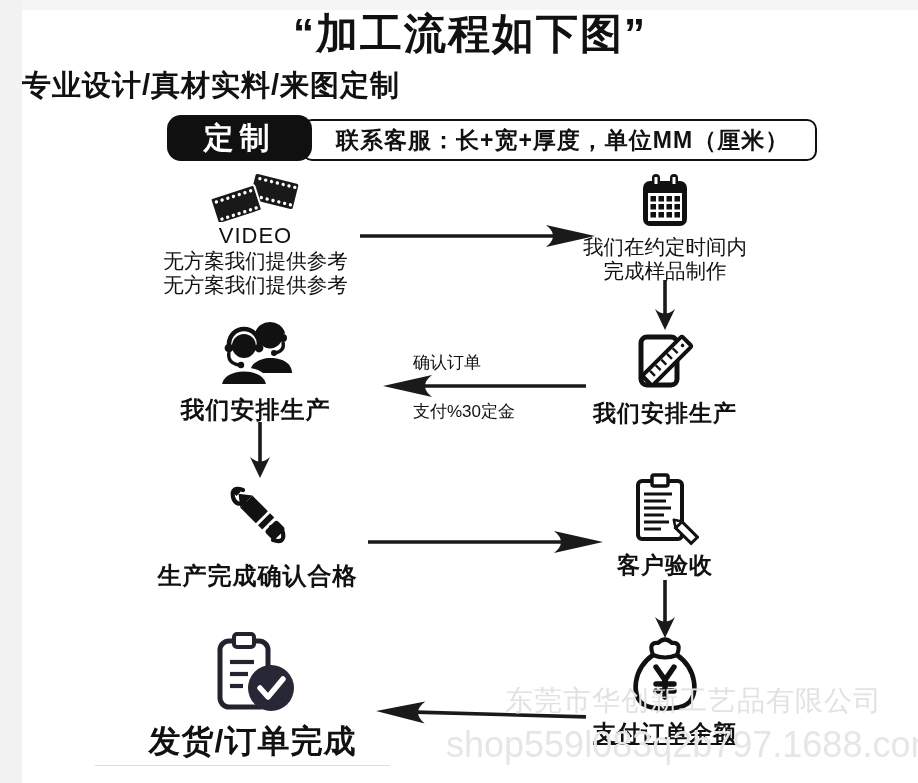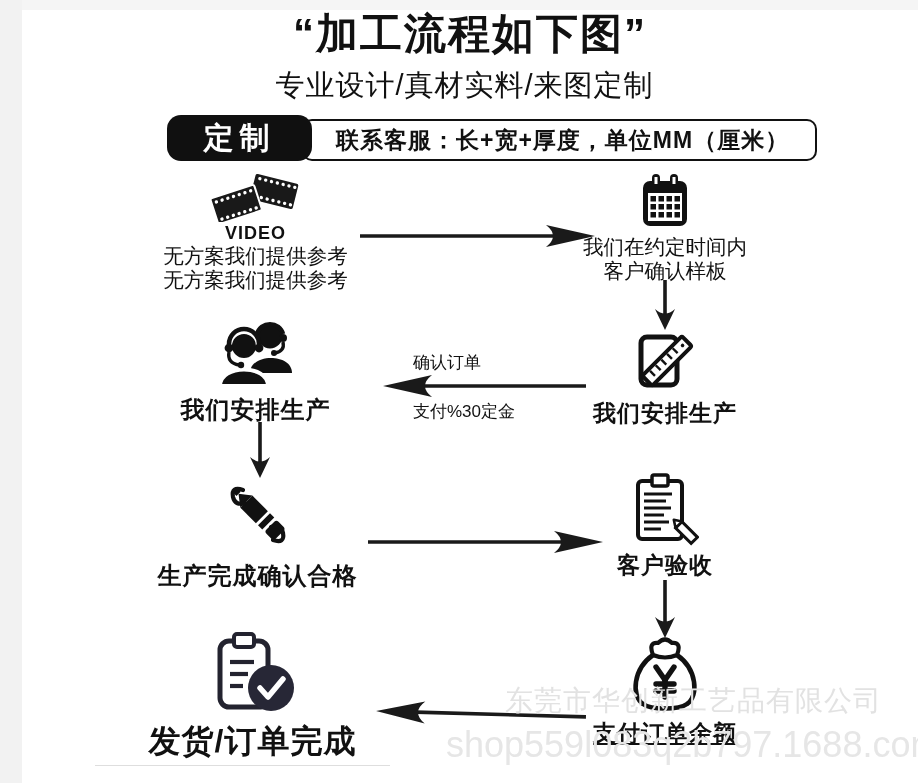--- a/index.html
+++ b/index.html
@@ -2,32 +2,32 @@
 <html><head>
 <meta charset="utf-8">
 <style>
   html,body{margin:0;padding:0;background:#fff;}
   .page{position:relative;width:918px;height:783px;background:#ffffff;overflow:hidden;
         font-family:"Liberation Sans","DejaVu Sans",sans-serif;color:#111;}
   .left-margin{position:absolute;left:0;top:0;width:22px;height:783px;background:#f2f2f2;}
   .top-strip{position:absolute;left:22px;top:0;width:896px;height:10px;background:#f5f5f5;}
   .title{position:absolute;left:22px;right:0;top:6px;text-align:center;
          font-size:42px;font-weight:900;letter-spacing:2px;}
-  .subtitle{position:absolute;left:22px;right:11px;top:66px;text-align:center;
-            font-size:29px;font-weight:400;letter-spacing:1px;}
+  .subtitle{position:absolute;left:22px;right:11px;top:66px;
+            font-size:29px;font-weight:700;letter-spacing:1px;}
   .header-row{position:absolute;left:167px;top:115px;display:flex;align-items:flex-end;}
   .badge{background:#101010;color:#fff;font-size:30px;font-weight:700;letter-spacing:6px;
          border-radius:14px;width:145px;height:46px;line-height:46px;text-align:center;
          position:relative;z-index:2;}
   .service-note{border:2.5px solid #111;border-radius:10px;height:38px;line-height:38px;
                 margin-left:-10px;padding:0 26px 0 32px;font-size:23px;font-weight:700;
                 letter-spacing:1px;white-space:nowrap;}
   .step{position:absolute;text-align:center;}
   .step .icon{display:block;margin:0 auto;}
-  .step .cap{font-size:18px;font-weight:700;letter-spacing:1px;margin-top:1px;}
+  .step .cap{font-size:22px;font-weight:400;letter-spacing:1px;margin-top:1px;}
   .step .ln{font-size:20.5px;font-weight:500;line-height:24px;}
   .step .lbl{font-size:23px;font-weight:600;letter-spacing:1px;margin-top:4px;}
   .arrow{position:absolute;}
   .arrow-mid{position:absolute;left:383px;top:352px;width:205px;}
   .arrow-mid .a-lbl{font-size:17px;font-weight:500;text-align:left;padding-left:30px;line-height:22px;}
   .watermark{position:absolute;color:#e2e2e2;white-space:nowrap;pointer-events:none;}
   .wm1{left:505px;top:682px;font-size:28px;letter-spacing:1px;}
   .wm2{left:446px;top:724px;font-size:36px;color:#e6e6e6;}
   .bottom-line{position:absolute;left:95px;top:765px;width:295px;height:1px;background:#dedede;}
   svg{display:block;}
@@ -121,21 +121,21 @@
             <rect x="29.5" y="32" width="5.5" height="5.5"></rect>
             <rect x="37.5" y="32" width="5.5" height="5.5"></rect>
           <rect x="13.5" y="40" width="5.5" height="5.5"></rect>
             <rect x="21.5" y="40" width="5.5" height="5.5"></rect>
             <rect x="29.5" y="40" width="5.5" height="5.5"></rect>
             <rect x="37.5" y="40" width="5.5" height="5.5"></rect>
         </g>
       </svg>
     </span>
     <div class="ln" style="margin-top:5px;">我们在约定时间内</div>
-    <div class="ln">客户确认样板</div>
+    <div class="ln">完成样品制作</div>
   </div>
 
   <div class="arrow" style="left:654px;top:280px;">
     <svg width="22" height="50" viewBox="0 0 22 50">
       <line x1="11" y1="0" x2="11" y2="38" stroke="#1a1a1a" stroke-width="3.6"></line>
       <path d="M11,50 L1,29 Q11,38 21,29 Z" fill="#1a1a1a"></path>
     </svg>
   </div>
 
   <div class="step" style="left:555px;top:326px;width:220px;">

